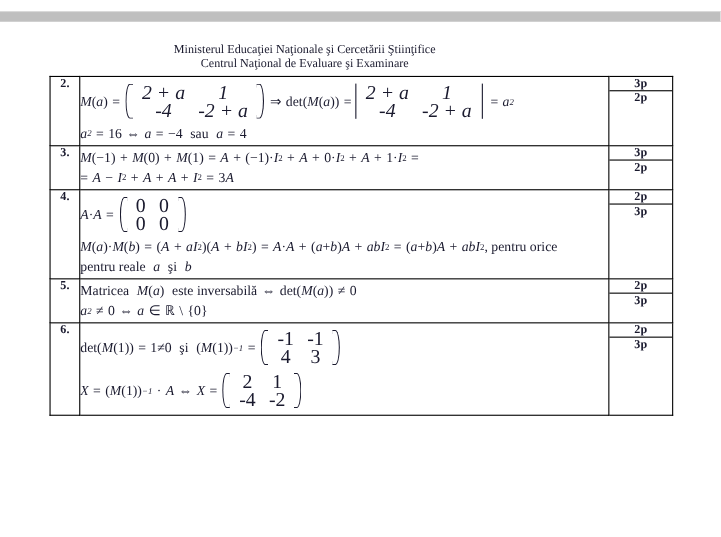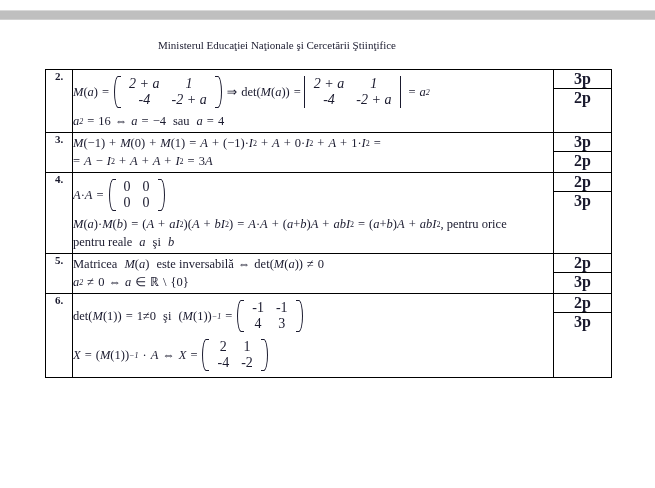--- a/index.html
+++ b/index.html
@@ -81,21 +81,21 @@
     display: flex;
     flex-direction: column;
     height: 100%;
   }
   .pts-box {
     flex: 1 1 auto;
     display: flex;
     align-items: center;
     justify-content: center;
     font-family: "Liberation Serif", serif;
-    font-size: 16px;
+    font-size: 11px;
     font-weight: bold;
   }
   .pts-box + .pts-box {
     border-top: 1px solid #000000;
   }
 
   
   .mline {
     font-family: "Liberation Serif", serif;
     font-size: 12.5px;
@@ -157,36 +157,37 @@
     width: 1px;
     align-self: stretch;
     background: #1a1a2e;
     margin: 1px 2px;
   }
   .grid {
     display: inline-grid;
     grid-template-columns: auto auto;
     text-align: center;
     font-style: italic;
-    font-size: 14px;
+    font-size: 18px;
     line-height: 16px;
     padding: 1px 2px;
   }
   .grid > span { padding: 0 6px; white-space: nowrap; }
 
   
   .det .grid { padding: 1px 1px; }
 </style>
 </head>
 <body>
 
 <div id="top-band"></div>
 
 <div id="doc-header">
   <div class="hline">Ministerul Educaţiei Naţionale şi Cercetării Ştiinţifice</div>
+  <div class="hline">Centrul Naţional de Evaluare şi Examinare</div>
 </div>
 
 <table id="answer-table">
   <colgroup>
     <col class="col-num">
       <col class="col-body">
       <col class="col-pts">
   </colgroup>
   <tbody>
 

